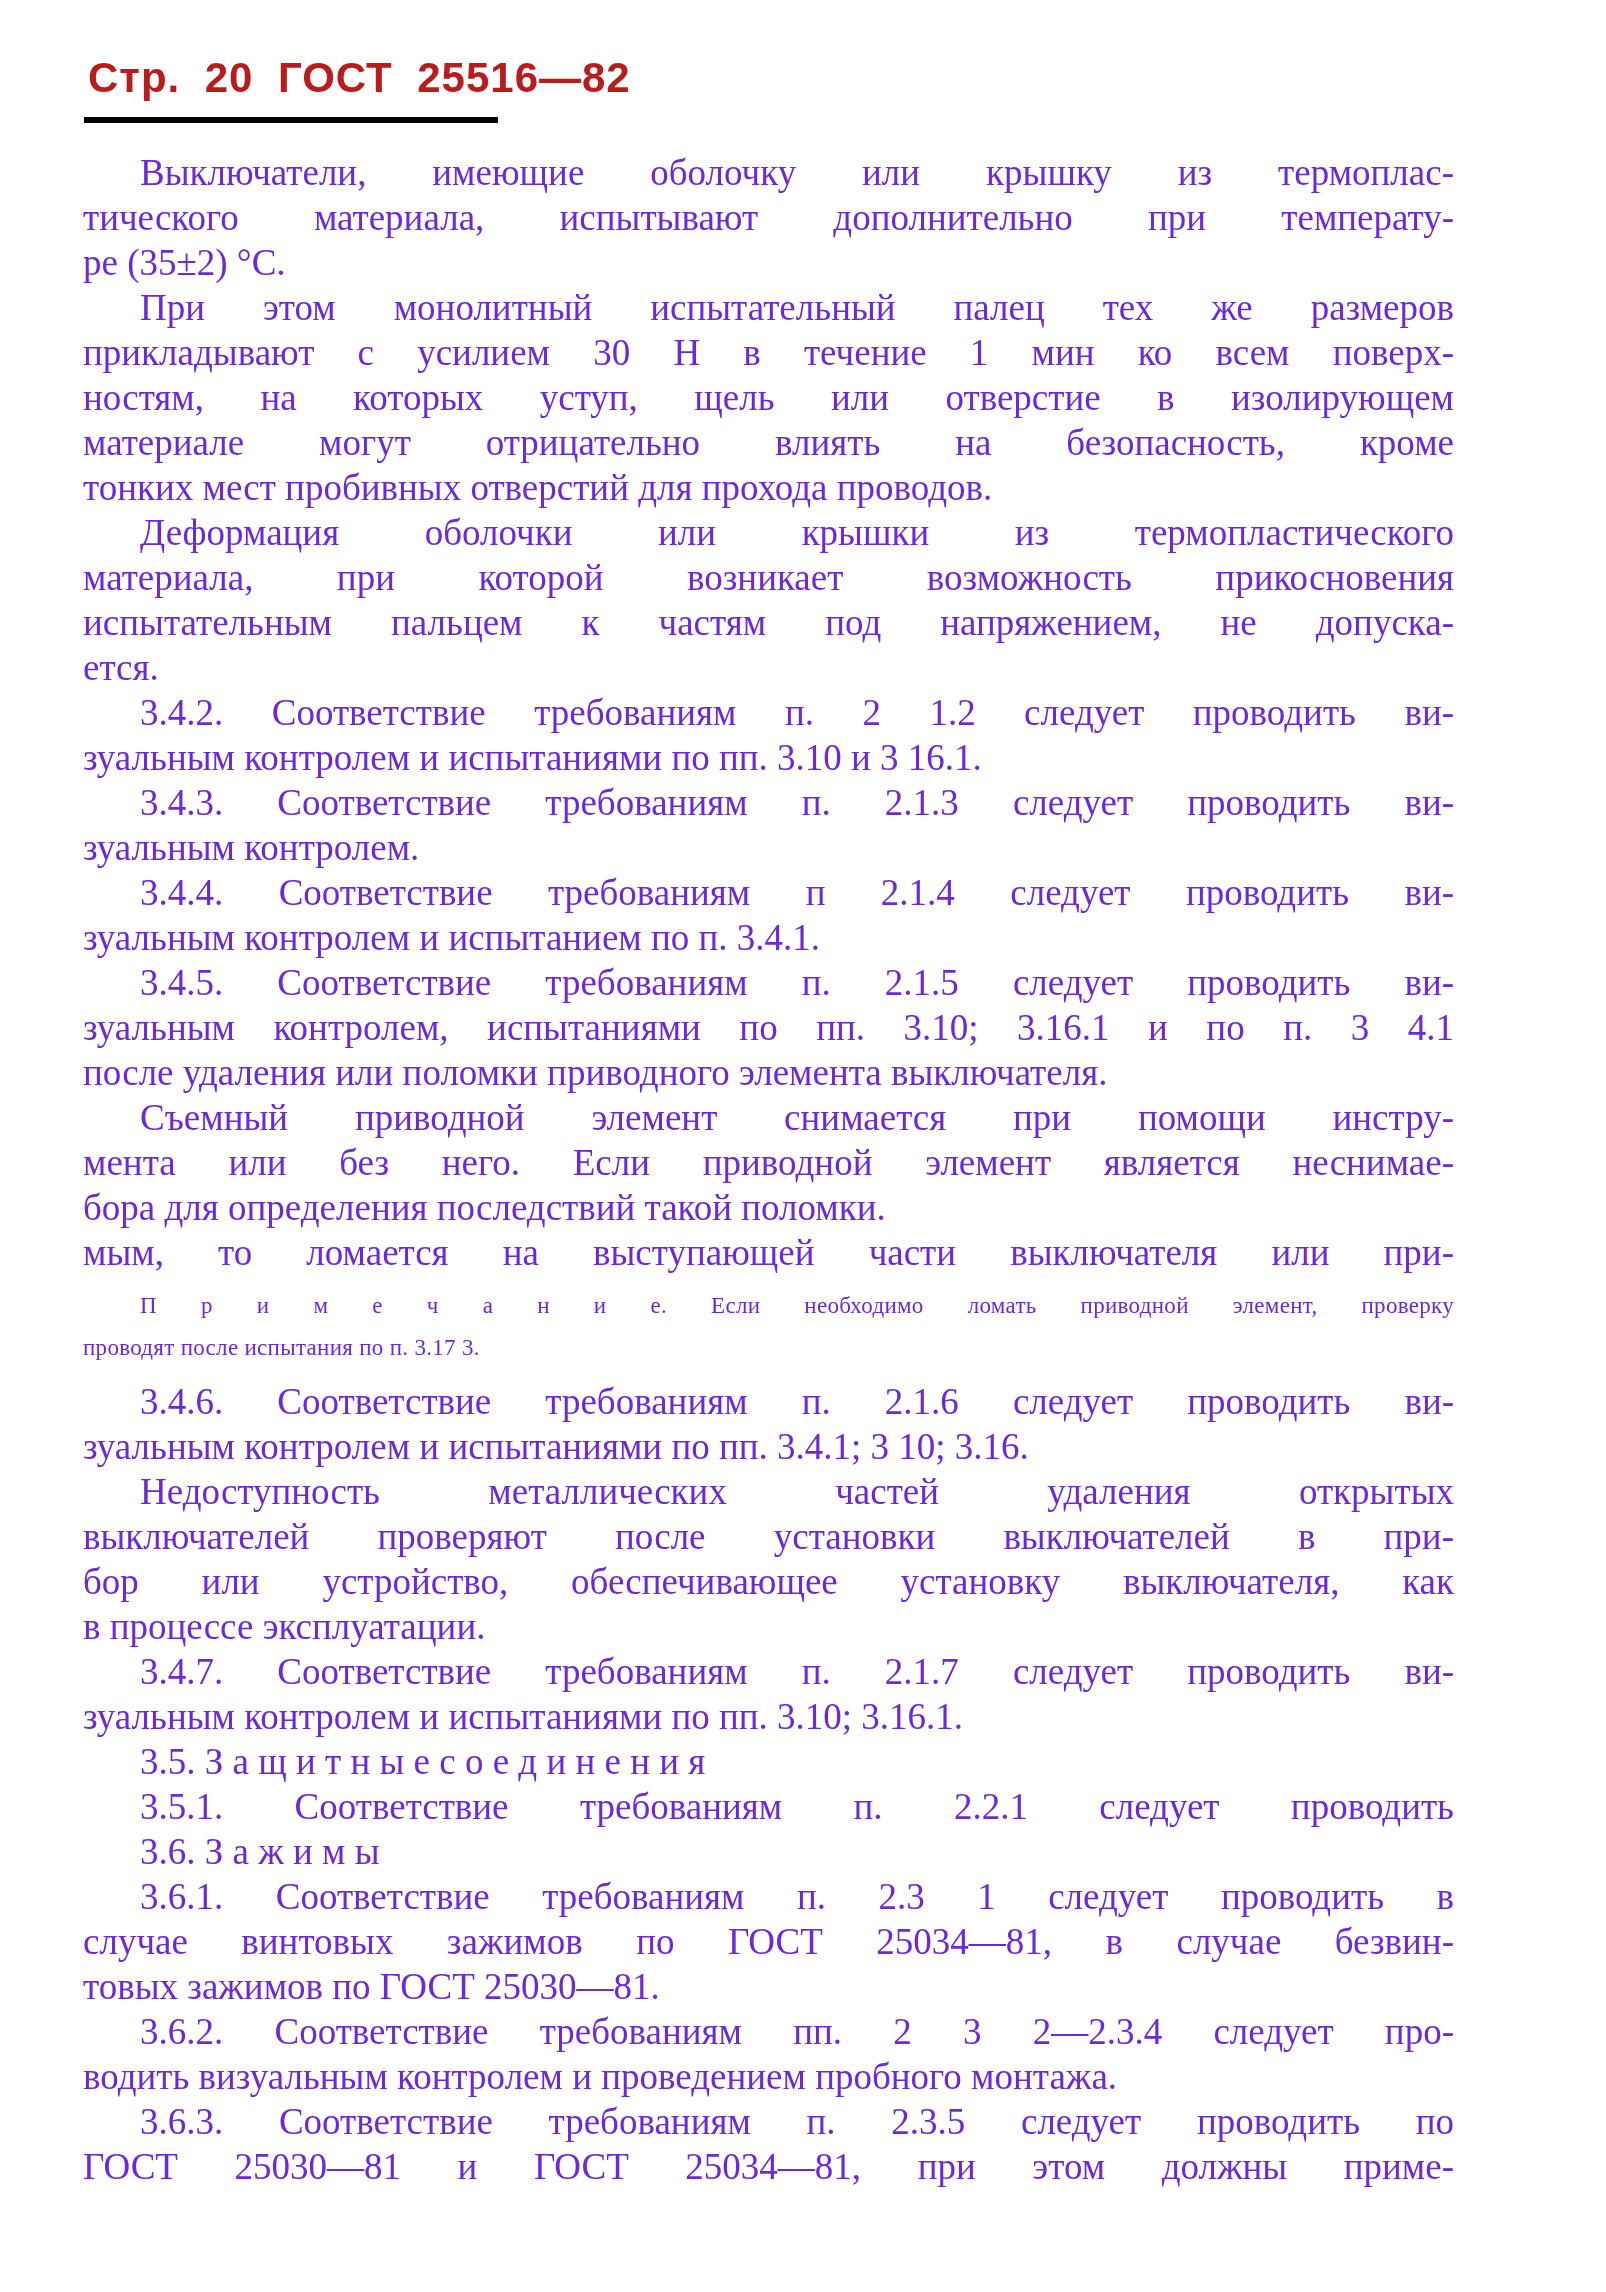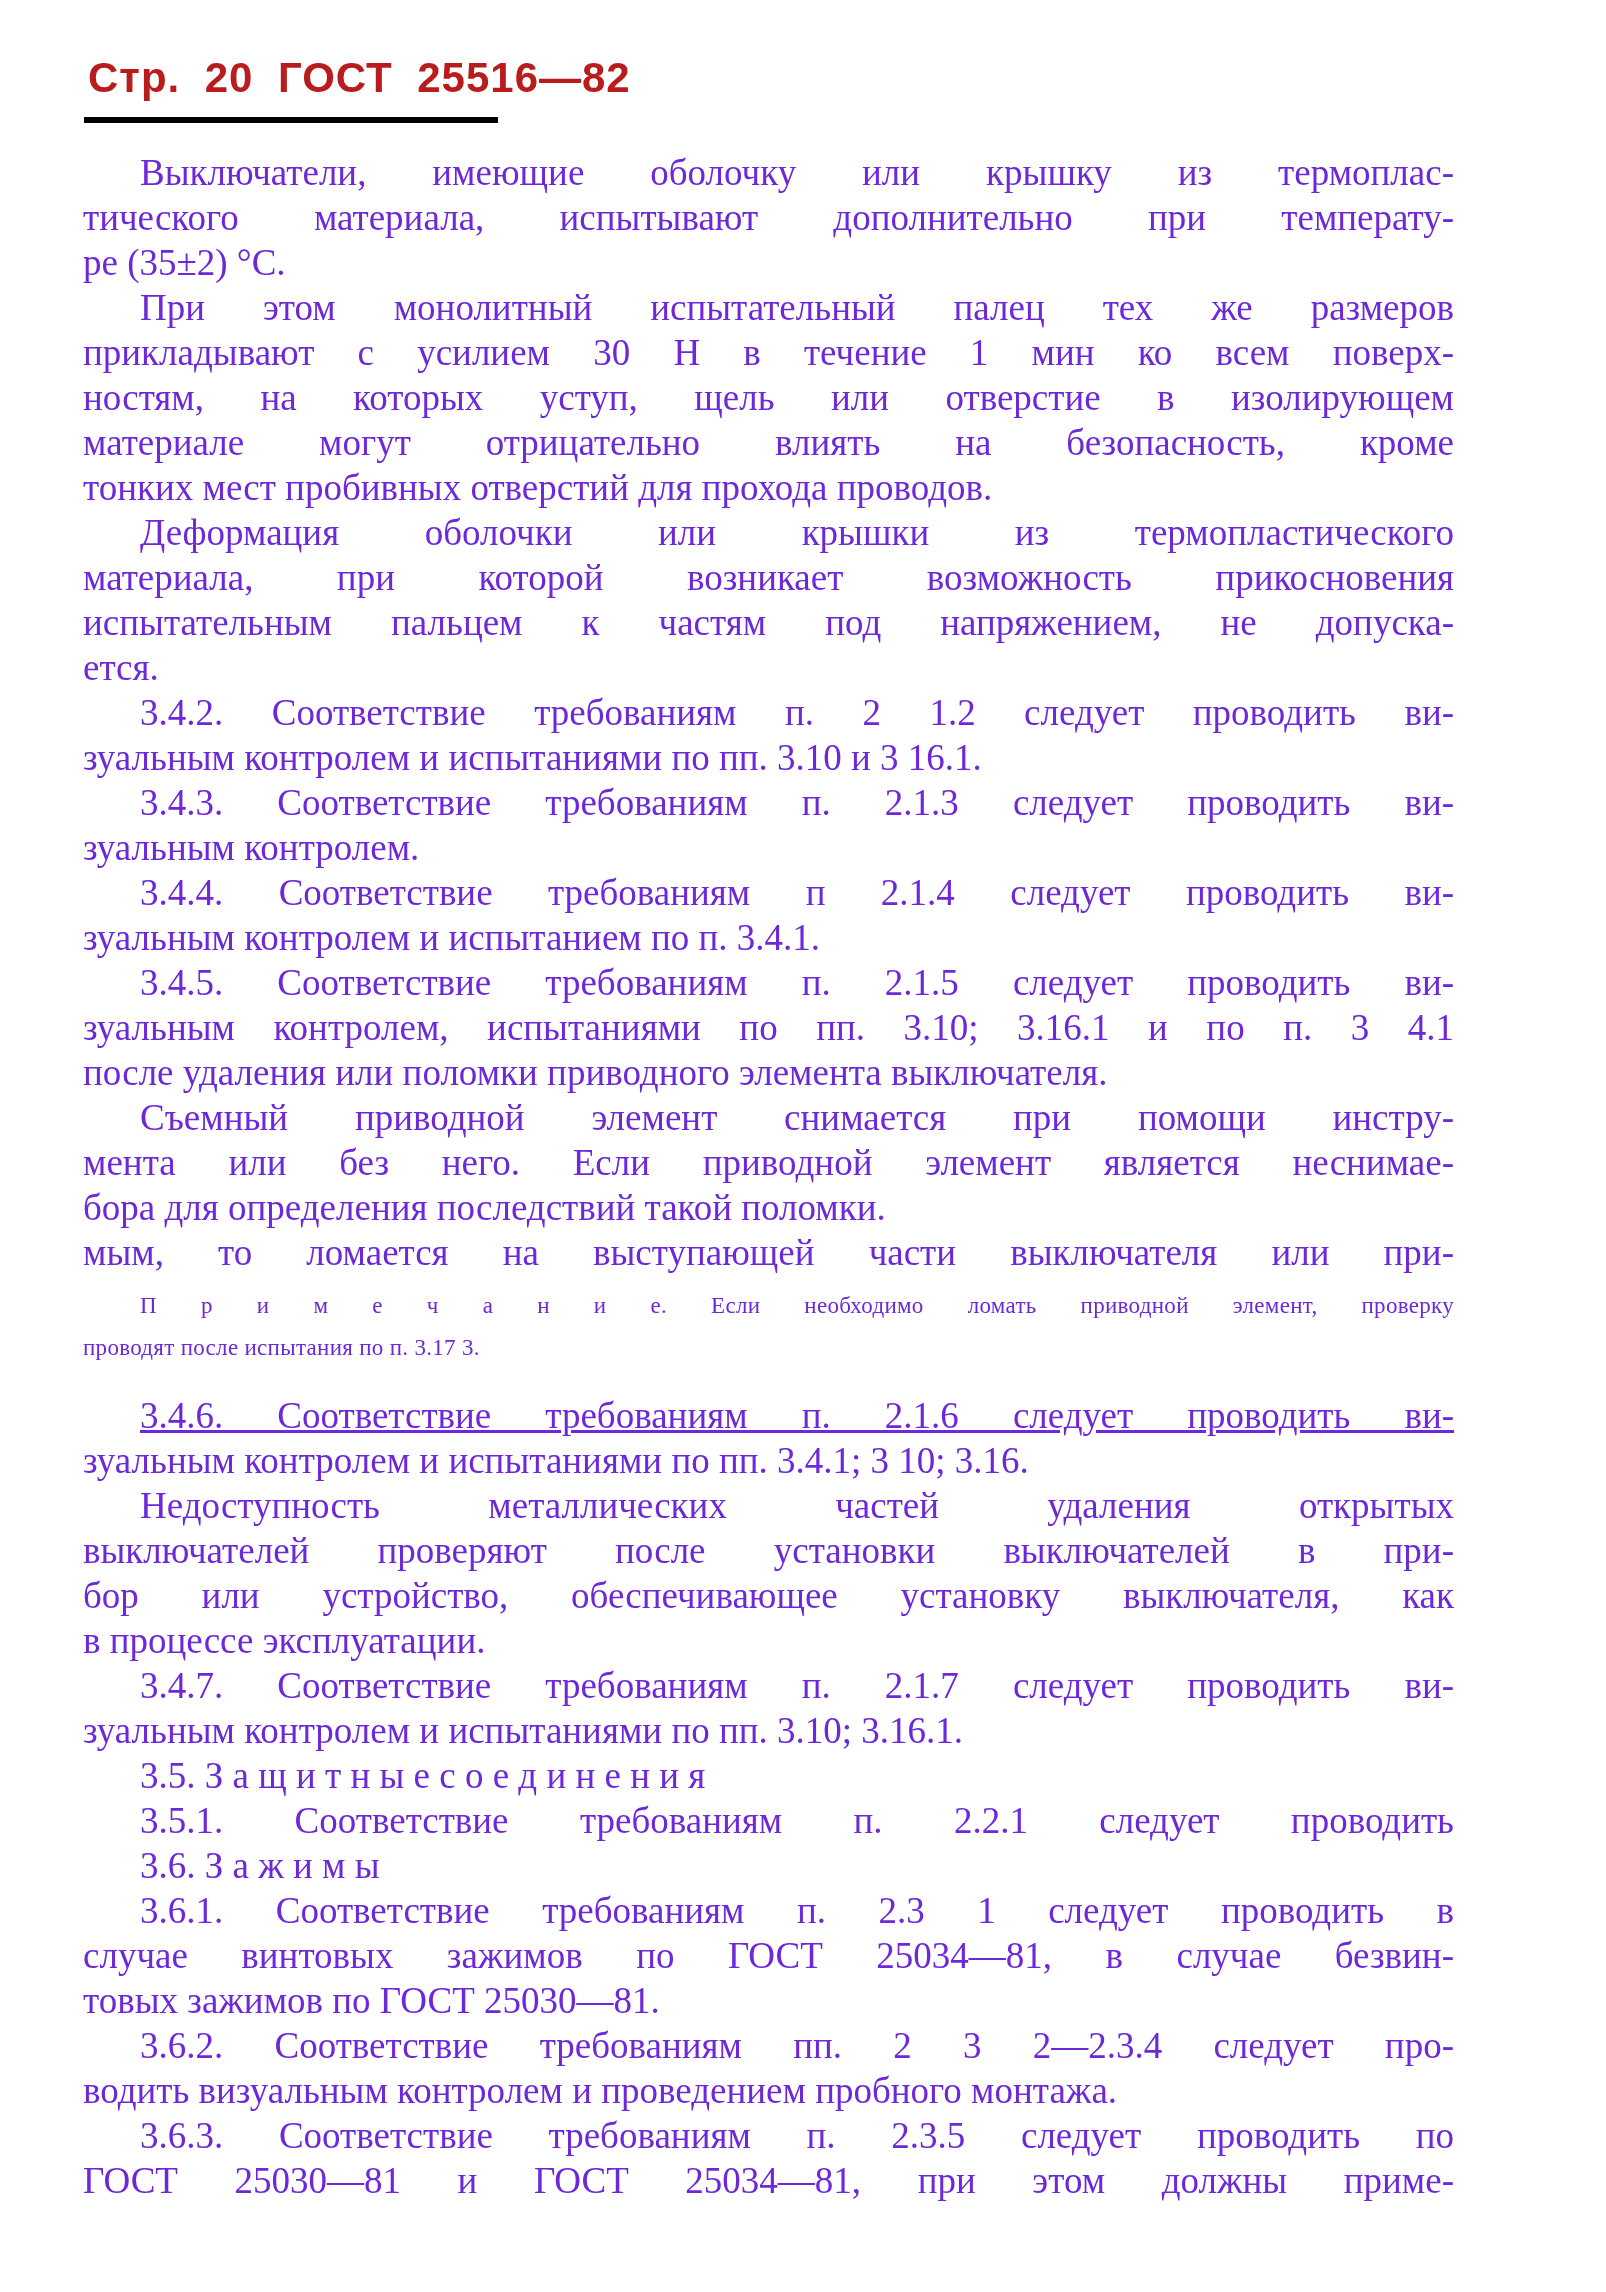--- a/index.html
+++ b/index.html
@@ -55,21 +55,21 @@
   }
   .line.indent {
     text-indent: 57px;
   }
   .line.small {
     font-size: 23px;
     line-height: 42px;
     letter-spacing: 0.3px;
   }
   .line:not(.small) + .line.small { margin-top: 9.9px; }
-  .line.small + .line:not(.small) { margin-top: 24px; text-decoration: underline; }
+  .line.small + .line:not(.small) { margin-top: 10px; }
 </style>
 </head>
 <body>
 
 <div class="page">
   <div class="page-header-text">Стр. 20 ГОСТ 25516—82</div>
   <div class="header-rule"></div>
   <div class="doc-body">
       <div class="line indent just">Выключатели, имеющие оболочку или крышку из термоплас-</div>
       <div class="line just">тического материала, испытывают дополнительно при температу-</div>

